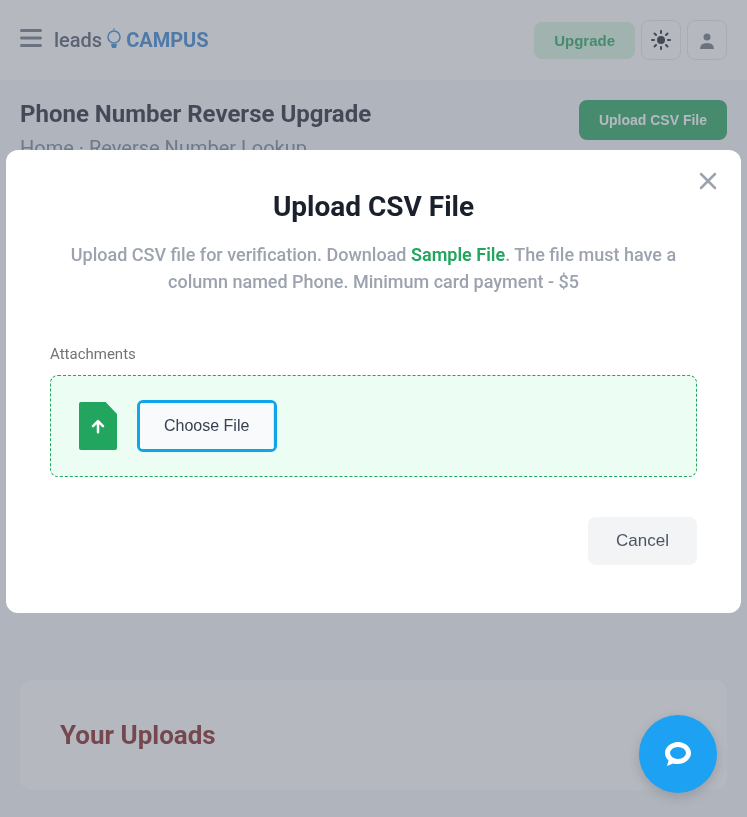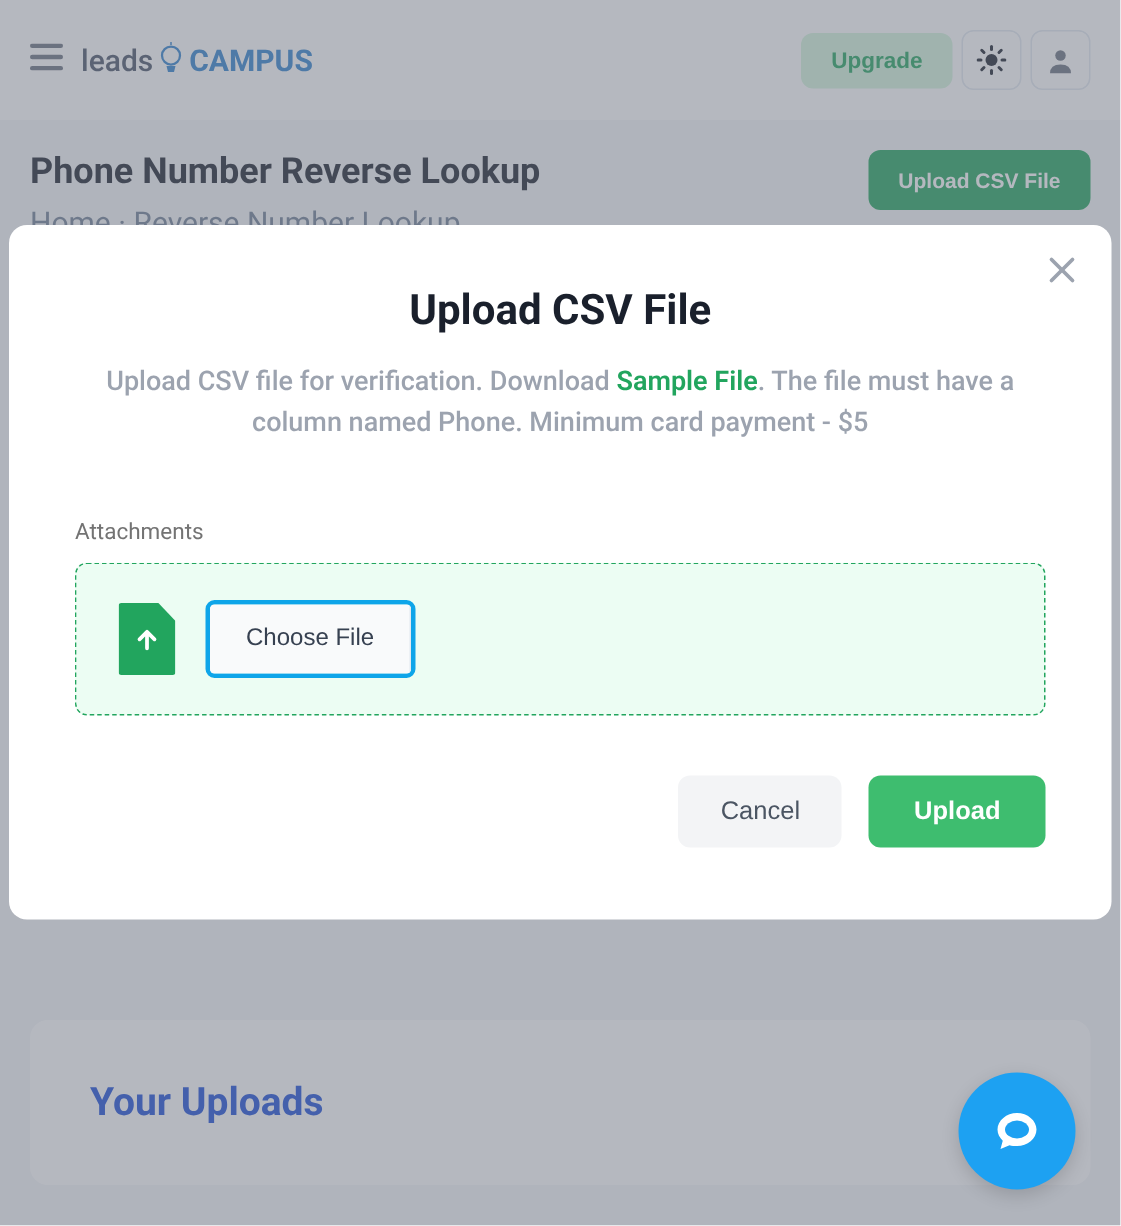--- a/index.html
+++ b/index.html
@@ -102,21 +102,21 @@
     }
     .uploads-section {
       background: #ffffff;
       border-radius: 12px;
       padding: 40px;
       margin-top: 520px;
     }
     .uploads-title {
       font-size: 26px;
       font-weight: 700;
-      color: #1d4ed8;
+      color: #7f1d1d;
     }
     .overlay {
       position: absolute;
       inset: 0;
       background: rgba(107, 114, 128, 0.5);
       display: flex;
       align-items: flex-start;
       justify-content: center;
       padding-top: 150px;
     }
@@ -298,21 +298,21 @@
         <circle cx="9" cy="6" r="3.5" fill="#6b7280"></circle>
         <path d="M 2 18 Q 2 12 9 12 Q 16 12 16 18 Z" fill="#6b7280"></path>
       </svg>
     </button>
   </div>
 </div>
 
 <div class="page-content">
   <div class="page-header">
     <div>
-      <h1 class="page-title">Phone Number Reverse Lookup</h1>
+      <h1 class="page-title">Phone Number Reverse Upgrade</h1>
       <div class="breadcrumb">
         <span>Home</span>
         <span> · </span>
         <span>Reverse Number Lookup</span>
       </div>
     </div>
     <button class="upload-csv-btn">Upload CSV File</button>
   </div>
 
   <div class="uploads-section">
@@ -341,21 +341,20 @@
             <path d="M 9 15 L 9 4 M 4 9 L 9 4 L 14 9" stroke="#ffffff" stroke-width="2.5" fill="none" stroke-linecap="round" stroke-linejoin="round"></path>
           </svg>
         </div>
       </div>
       <div class="file-input-group">
         <button class="choose-file-btn">Choose File</button>
       </div>
     </div>
     <div class="modal-actions">
       <button class="cancel-btn">Cancel</button>
-      <button class="upload-btn">Upload</button>
     </div>
   </div>
 </div>
 
 <div class="chat-fab">
   <svg width="36" height="36" viewBox="0 0 36 36">
     <path d="M 18 6 C 11 6 5 11 5 17 C 5 20 6.5 22.5 8.5 24.5 L 7 30 L 13 27.5 C 14.5 28 16.2 28 18 28 C 25 28 31 23 31 17 C 31 11 25 6 18 6 Z" fill="#ffffff"></path>
     <ellipse cx="18" cy="17" rx="8" ry="6" fill="#1da1f2"></ellipse>
   </svg>
 </div>

